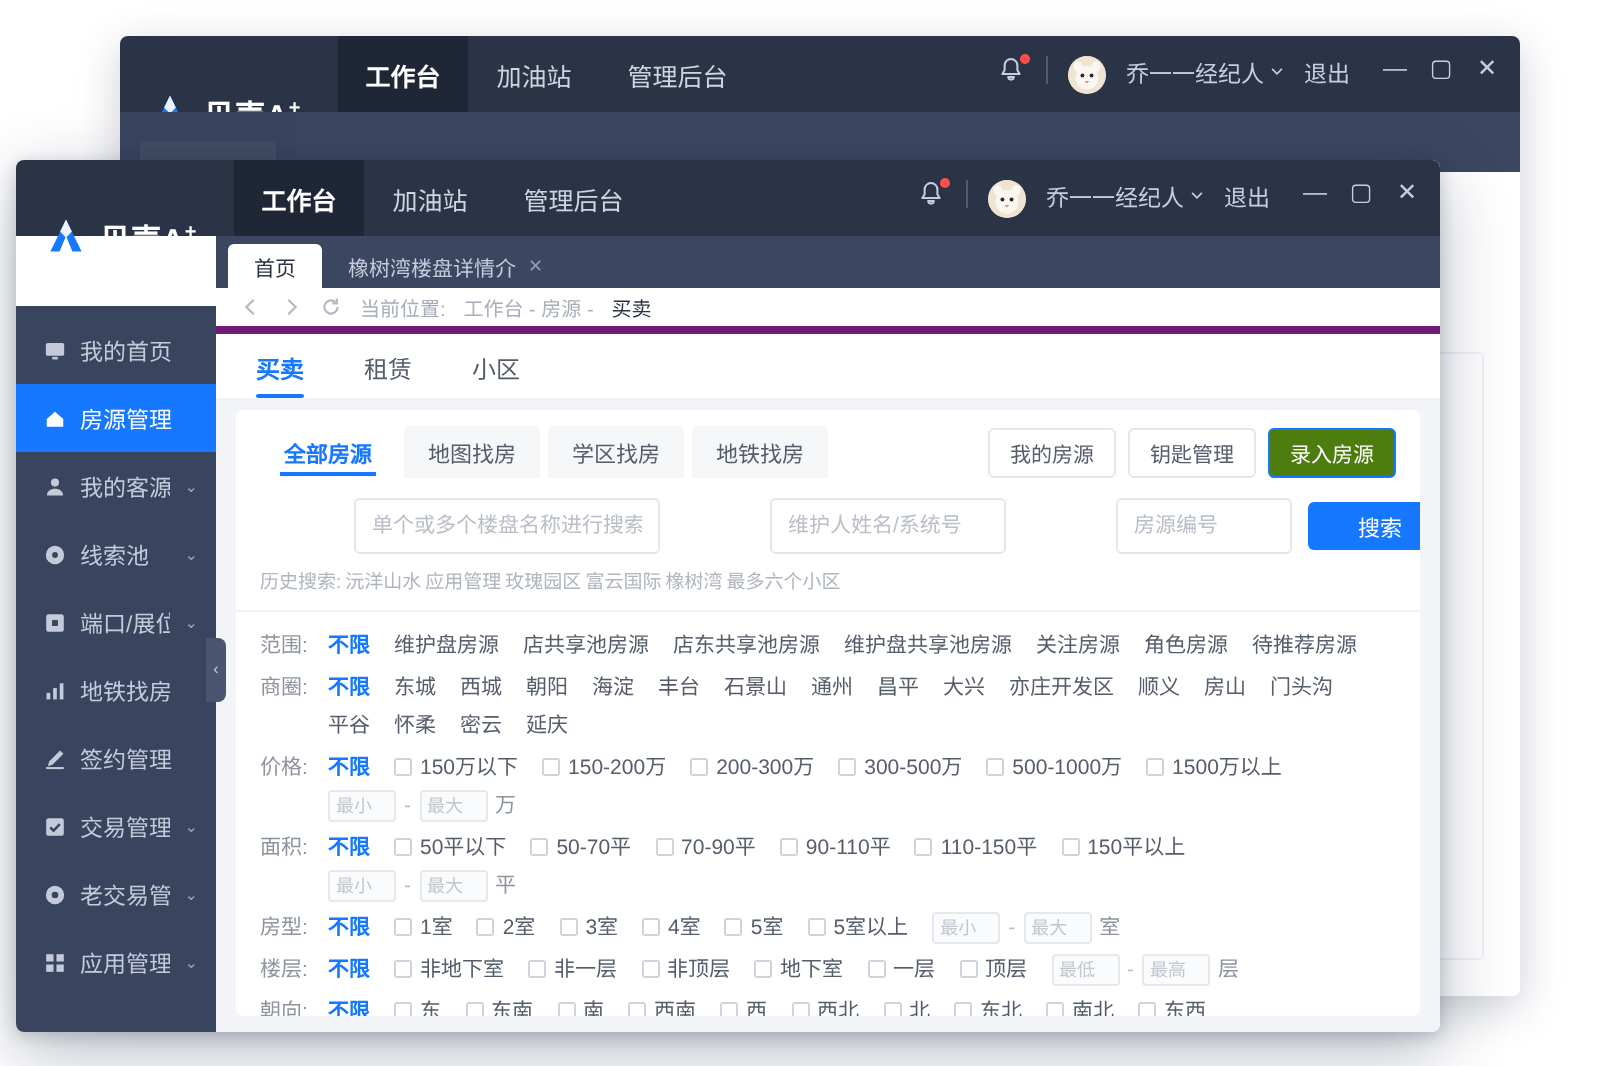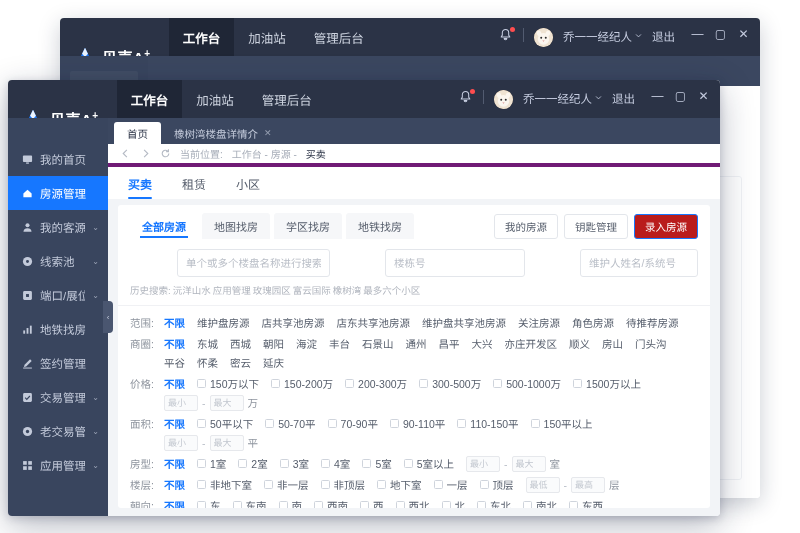--- a/index.html
+++ b/index.html
@@ -66,21 +66,21 @@
     background:#fff;
     border-radius:4px;
     box-shadow: 0 10px 34px rgba(20,30,60,.30), 0 2px 8px rgba(20,30,60,.18);
     overflow:hidden;
     display:flex; flex-direction:column;
   }
   .titlebar { height:38px; background:#2b3346; display:flex; align-items:center; padding:0 10px 0 14px; flex:0 0 auto; }
   .front-body { flex:1; display:flex; min-height:0; }
 
   
-  .sidebar { width:100px; background:#39455e; flex:0 0 auto; padding-top:24px; position:relative; }
+  .sidebar { width:100px; background:#39455e; flex:0 0 auto; padding-top:5px; position:relative;margin-top:35px; }
   .side-item {
     height:34px; display:flex; align-items:center; gap:7px;
     padding:0 9px 0 13px; color:#c3cada; font-size:11.5px; cursor:pointer; white-space:nowrap;
   }
   .side-item.active { background:#1677ff; color:#fff; }
   .side-ico { width:12px; height:12px; flex:0 0 auto; display:flex; align-items:center; justify-content:center; }
   .side-label { flex:1; overflow:hidden; }
   .side-caret { font-size:8px; opacity:.7; }
   .side-handle {
     position:absolute; right:-5px; top:50%; margin-top:-16px;
@@ -127,21 +127,21 @@
     font-size:11px; color:#555d6b; padding:5px 12px; border-radius:3px 3px 0 0; cursor:pointer;
     background:#f6f7f9; white-space:nowrap; position:relative;
   }
   .ptab.active { color:#1677ff; background:#fff; font-weight:bold; }
   .ptab.active::after { content:""; position:absolute; left:10px; right:10px; bottom:1px; height:2px; background:#1677ff; }
   .ptabs-right { margin-left:auto; display:flex; gap:6px; }
   .mini-btn {
     font-size:10.5px; color:#555d6b; background:#fff; border:1px solid #e3e6eb;
     border-radius:3px; padding:4px 10px; cursor:pointer; white-space:nowrap;
   }
-  .mini-btn.primary { background:#b91c1c; border-color:#1677ff; color:#fff; }
+  .mini-btn.primary { background:#4d7c0f; border-color:#1677ff; color:#fff; }
 
   .search-row { display:flex; align-items:center; gap:8px; padding:10px 12px 0 12px; flex:0 0 auto; }
   .inp {
     height:28px; border:1px solid #e3e6eb; border-radius:3px; background:#fff;
     font-size:10.5px; color:#333; padding:0 8px; outline:none;
     font-family:"Liberation Sans","DejaVu Sans",sans-serif;
     margin-left:47px;
   }
   .inp::placeholder { color:#b9bec7; }
   .inp.w-est { width:212px; }
@@ -466,21 +466,20 @@
               </div>
               <div class="ptabs-right">
                 <div class="mini-btn">我的房源</div>
                 <div class="mini-btn">钥匙管理</div>
                 <div class="mini-btn primary">录入房源</div>
               </div>
             </div>
 
             <div class="search-row">
               <input class="inp w-est" placeholder="单个或多个楼盘名称进行搜索" style="">
-              <input class="inp w-bldg" placeholder="楼栋号" style="">
               <input class="inp w-agent" placeholder="维护人姓名/系统号" style="">
               <input class="inp w-code" placeholder="房源编号" style="">
               <button class="btn-search">搜索</button>
             </div>
 
             <div class="history-row">
               <span class="hlabel">历史搜索:</span>
               <span class="hitem">沅洋山水</span>
               <span class="hitem">应用管理</span>
               <span class="hitem">玫瑰园区</span>

